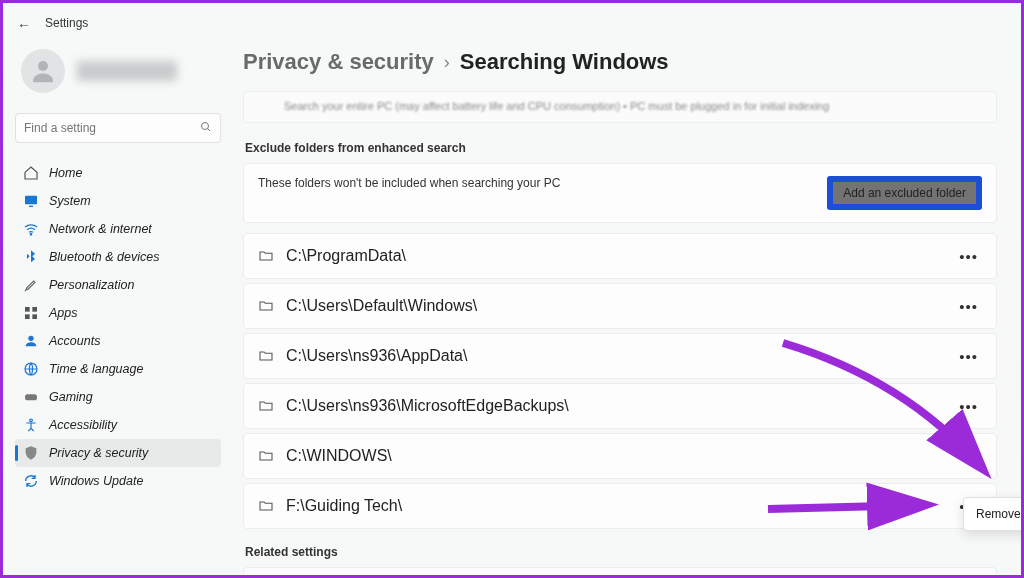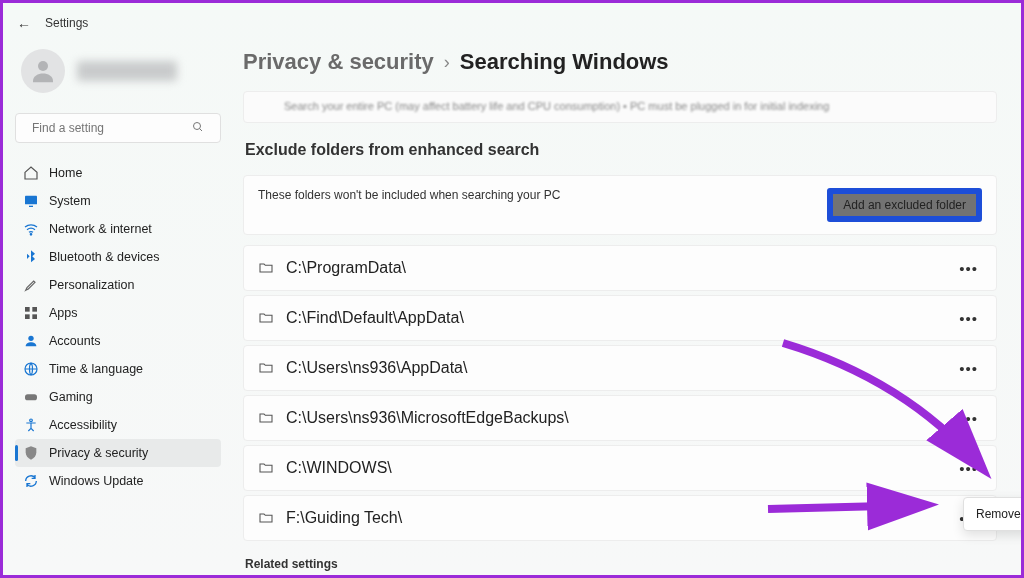--- a/index.html
+++ b/index.html
@@ -6,36 +6,36 @@
   body { background: #fff; }
   .frame { width: 1024px; height: 578px; border: 3px solid #9B2BD8; background: linear-gradient(180deg,#f5f9f7 0%,#f7f8f8 100%); position: relative; overflow: hidden; }
   .header { display:flex; align-items:center; height:40px; padding:0 14px; gap:14px; font-size:12px; color:#333; }
   .back-btn { font-size:14px; color:#333; cursor:pointer; }
   .layout { display:flex; height: calc(100% - 40px); }
   .sidebar { width: 232px; padding: 0 14px 0 12px; }
   .user-block { display:flex; align-items:center; gap:12px; padding:6px 6px 14px 6px; }
   .avatar { width:44px; height:44px; border-radius:50%; background:#e2e3e4; display:flex; align-items:center; justify-content:center; }
   .avatar svg { width:30px; height:30px; fill:#b3b4b6; }
   .user-name-blur { width:100px; height:20px; background: #c9cbcc; filter: blur(4px); border-radius:3px; }
-  .searchbox { display:flex; align-items:center; background:#fdfdfd; border:1px solid #e0e0e0; border-radius:4px; height:30px; padding:0 16px; margin:6px 0 16px 0; }
+  .searchbox { display:flex; align-items:center; background:#fdfdfd; border:1px solid #e0e0e0; border-radius:4px; height:30px; padding:0 8px; margin:6px 0 16px 0; }
   .searchbox input { border:none; outline:none; flex:1; font-size:12px; background:transparent; color:#555; }
   .searchbox .sicon { font-size:12px; color:#777; }
-  .navlist { list-style:none; }
+  .navlist { list-style:none;font-style:italic; }
   .navitem { display:flex; align-items:center; gap:10px; height:28px; padding:0 8px; font-size:12.5px; color:#222; border-radius:4px; cursor:pointer; }
   .navitem.active { background:#e8eaea; position:relative; }
   .navitem.active::before { content:""; position:absolute; left:0; top:6px; bottom:6px; width:3px; background:#1976D2; border-radius:2px; }
   .navicon { width:16px; height:16px; display:flex; align-items:center; justify-content:center; font-size:13px; }
   .main { flex:1; padding: 0 24px 0 8px; overflow:hidden; }
   .breadcrumb { display:flex; align-items:center; gap:10px; padding: 6px 0 16px 0; }
   .bc-parent { font-size:22px; font-weight:600; color:#6a6a6a; }
   .bc-sep { font-size:18px; color:#888; }
   .bc-current { font-size:22px; font-weight:600; color:#222; }
   .banner { background:#fbfbfb; border:1px solid #ededed; border-radius:4px; padding:8px 40px 10px 40px; font-size:11px; color:#888; margin-bottom:18px; }
   .banner span { filter:blur(1.2px); }
-  .section-title { font-size:16px; font-weight:600; color:#333; margin:0 0 16px 2px; }
+  .section-title { font-size:12px; font-weight:600; color:#333; margin:0 0 8px 2px; }
   .add-row { background:#fdfdfd; border:1px solid #ededed; border-radius:4px; padding:12px 14px; display:flex; justify-content:space-between; margin-bottom:10px; }
   .add-row .txt { font-size:12px; color:#333; }
   .add-btn { background:#737373; border:6px solid #1d4ed8; border-radius:3px; padding:4px 10px; font-size:12px; color:#222; cursor:pointer; }
   .folder-row { background:#fdfdfd; border:1px solid #ededed; border-radius:4px; padding:0 14px; height:46px; display:flex; align-items:center; justify-content:space-between; margin-bottom:4px; }
   .folder-left { display:flex; align-items:center; gap:12px; }
   .folder-icon { width:16px; height:16px; color:#444; }
   .folder-path { font-size:16px; color:#222; }
   .more-btn { font-size:15px; color:#333; letter-spacing:1px; cursor:pointer; padding:4px; }
   .context-menu { position:absolute; background:#fff; border:1px solid #e0e0e0; border-radius:4px; box-shadow:0 4px 12px rgba(0,0,0,0.12); padding:4px 0; font-size:12px; min-width:70px; }
   .context-menu .mitem { padding:5px 12px; cursor:pointer; color:#222; }
@@ -207,21 +207,21 @@
               </svg>
               <span class="folder-path">C:\ProgramData\</span>
             </div>
             <span class="more-btn">•••</span>
           </div>
           <div class="folder-row">
             <div class="folder-left">
               <svg class="folder-icon" viewBox="0 0 24 24" fill="none" stroke="#555" stroke-width="1.6">
                 <path d="M3 6h6l2 2h10v10H3z"></path>
               </svg>
-              <span class="folder-path">C:\Find\Default\AppData\</span>
+              <span class="folder-path">C:\Users\Default\Windows\</span>
             </div>
             <span class="more-btn">•••</span>
           </div>
           <div class="folder-row">
             <div class="folder-left">
               <svg class="folder-icon" viewBox="0 0 24 24" fill="none" stroke="#555" stroke-width="1.6">
                 <path d="M3 6h6l2 2h10v10H3z"></path>
               </svg>
               <span class="folder-path">C:\Users\ns936\AppData\</span>
             </div>

